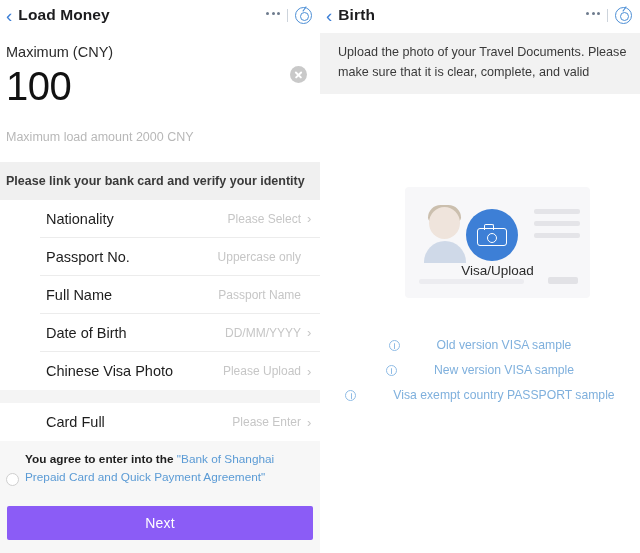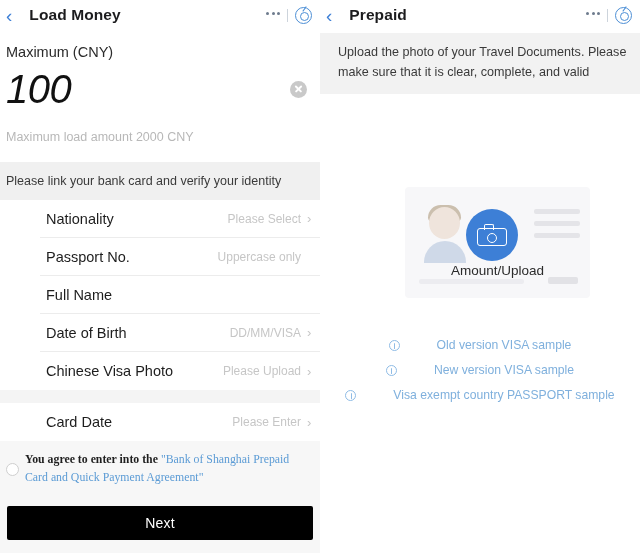--- a/index.html
+++ b/index.html
@@ -18,82 +18,82 @@
   
   .navbar {
     height: 30px; display: flex; align-items: center;
     padding: 0 8px 0 6px; background: #ffffff; position: relative;
   }
   .nav-back {
     color: #3d7fd6; font-size: 19px; line-height: 1;
     margin-right: 6px; font-weight: 400; display: block;
   }
   .nav-title {
-    font-size: 15.5px; font-weight: bold; color: #1c1c1e; letter-spacing: .1px; margin-left: 11px;
+    font-size: 15.5px; font-weight: bold; color: #1c1c1e; letter-spacing: .1px;
   }
   .nav-right { margin-left: auto; display: flex; align-items: center; gap: 7px; }
   .dots { display: flex; gap: 2.5px; align-items: center; padding-bottom: 3px; }
   .dots i { width: 3px; height: 3px; background: #6d7b8d; border-radius: 50%; display: block; }
   .nav-sep { width: 1px; height: 13px; background: #cdd4dc; }
   .circ-icon { width: 17px; height: 17px; border: 1.4px solid #4d8fd6; border-radius: 50%; position: relative; }
   .circ-icon::before {
     content: ""; position: absolute; left: 4px; top: 4px; width: 7px; height: 7px;
     border: 1.2px solid #4d8fd6; border-radius: 50%;
   }
   .circ-icon::after {
     content: ""; position: absolute; left: 7.5px; top: -2px; width: 1.3px; height: 6px;
     background: #4d8fd6; transform: rotate(35deg);
   }
 
   
   .amount-label { font-size: 14.5px; color: #2b2b2b; padding: 14px 6px 0 6px; }
-  .amount-row { display: flex; align-items: center; padding: 6px 6px 0 6px; height: 52px; font-style: italic; }
+  .amount-row { display: flex; padding: 6px 6px 0 6px; height: 52px; }
   .amount-value { font-size: 40px; font-weight: 400; color: #111; letter-spacing: -.5px; line-height: 1; }
   .clear-btn {
     margin-left: auto; width: 17px; height: 17px; border-radius: 50%;
     background: #c9c9c9; position: relative; margin-right: 7px;
   }
   .clear-btn::before, .clear-btn::after {
     content: ""; position: absolute; left: 3.8px; top: 7.7px; width: 9px; height: 1.6px;
     background: #ffffff; border-radius: 1px;
   }
   .clear-btn::before { transform: rotate(45deg); }
   .clear-btn::after { transform: rotate(-45deg); }
   .amount-hint { font-size: 12.5px; color: #b8b8b8; padding: 18px 6px 0 6px; }
 
   .notice-bar {
     margin-top: 18px; background: #f0f0f0; height: 38px; display: flex; align-items: center;
-    padding: 0 6px; font-size: 12.5px; color: #3a3a3a;
+    padding: 0 6px; font-size: 12.5px; color: #3a3a3a; font-weight: bold;
   }
 
   .form-list { background: #ffffff; margin-left: 40px; }
   .form-row {
     height: 38px; display: flex; align-items: center; padding: 0 6px;
     border-bottom: 1px solid #ececec; position: relative;
   }
   .form-row:last-child { border-bottom: none; }
   .row-label { font-size: 14.5px; color: #1d1d1d; }
   .row-value { margin-left: auto; font-size: 12px; color: #c6c6c6; }
   .chev {
     margin-left: 6px; color: #c6c6c6; font-size: 13px; width: 7px;
     display: inline-block; line-height: 1;
   }
   .gap-band { height: 13px; background: #f4f4f4; }
 
-  .agree-box { background: #f7f7f7; padding: 10px 6px 12px 6px; display: flex; align-items: center; font-family: Liberation Serif, serif; }
+  .agree-box { background: #f7f7f7; padding: 10px 6px 12px 6px; display: flex; align-items: flex-end; }
   .agree-check {
     width: 13px; height: 13px; border: 1.3px solid #cfcfcf; border-radius: 50%;
     flex: 0 0 13px; margin-top: 1px; margin-right: 6px; background: #fff;
   }
   .agree-text { font-size: 11.8px; line-height: 1.5; color: #1f1f1f; font-weight: bold; }
   .agree-text .lnk { color: #5b9bd5; font-weight: normal; }
 
   .next-wrap { padding: 8px 7px 0 7px; background: #f7f7f7; height: 100%; }
   .next-btn {
-    width: 100%; height: 34px; background: #000000; border: none; border-radius: 2px;
+    width: 100%; height: 34px; background: #8b5cf6; border: none; border-radius: 2px;
     color: #ffffff; font-size: 14px; font-family: "Liberation Sans", sans-serif;
     display: flex; align-items: center; justify-content: center; letter-spacing: .2px;
   }
 
   
   .instr-bar {
     background: #f2f2f2; margin-top: 3px; padding: 10px 4px 12px 18px;
     font-size: 12.6px; line-height: 1.55; color: #3a3a3a;
   }
   .upload-card {
@@ -201,39 +201,40 @@
         <span class="row-value">Please Select</span>
         <span class="chev">›</span>
       </div>
       <div class="form-row">
         <span class="row-label">Passport No.</span>
         <span class="row-value">Uppercase only</span>
         <span class="chev"></span>
       </div>
       <div class="form-row">
         <span class="row-label">Full Name</span>
+        <span class="row-value">Passport Name</span>
         <span class="chev"></span>
       </div>
       <div class="form-row">
         <span class="row-label">Date of Birth</span>
-        <span class="row-value">DD/MM/VISA</span>
+        <span class="row-value">DD/MM/YYYY</span>
         <span class="chev">›</span>
       </div>
       <div class="form-row">
         <span class="row-label">Chinese Visa Photo</span>
         <span class="row-value">Please Upload</span>
         <span class="chev">›</span>
       </div>
     </div>
 
     <div class="gap-band"></div>
 
     <div class="form-list">
       <div class="form-row">
-        <span class="row-label">Card Date</span>
+        <span class="row-label">Card Full</span>
         <span class="row-value">Please Enter</span>
         <span class="chev">›</span>
       </div>
     </div>
 
     <div class="agree-box">
       <span class="agree-check"></span>
       <div class="agree-text">
         <span>You agree to enter into the </span><span class="lnk">"Bank of Shanghai Prepaid Card and Quick Payment Agreement"</span>
       </div>
@@ -241,21 +242,21 @@
 
     <div class="next-wrap">
       <button class="next-btn">Next</button>
     </div>
   </div>
 
   <div class="panel right">
 
     <div class="navbar">
       <span class="nav-back">‹</span>
-      <span class="nav-title">Prepaid</span>
+      <span class="nav-title">Birth</span>
       <div class="nav-right">
         <span class="dots">
             <i></i>
             <i></i>
             <i></i>
           </span>
         <span class="nav-sep"></span>
         <span class="circ-icon"></span>
       </div>
     </div>
@@ -275,21 +276,21 @@
       </div>
       <div class="card-bottom-line"></div>
       <div class="card-bottom-line2"></div>
       <div class="cam-circle">
         <div class="cam-glyph">
           <span class="cam-bump"></span>
           <span class="cam-body"></span>
           <span class="cam-lens"></span>
         </div>
       </div>
-      <div class="shoot-label">Amount/Upload</div>
+      <div class="shoot-label">Visa/Upload</div>
     </div>
 
     <div class="sample-links">
       <div class="sample-row">
         <span class="info-icon"></span>
         <span>Old version VISA sample</span>
       </div>
       <div class="sample-row">
         <span class="info-icon"></span>
         <span>New version VISA sample</span>

